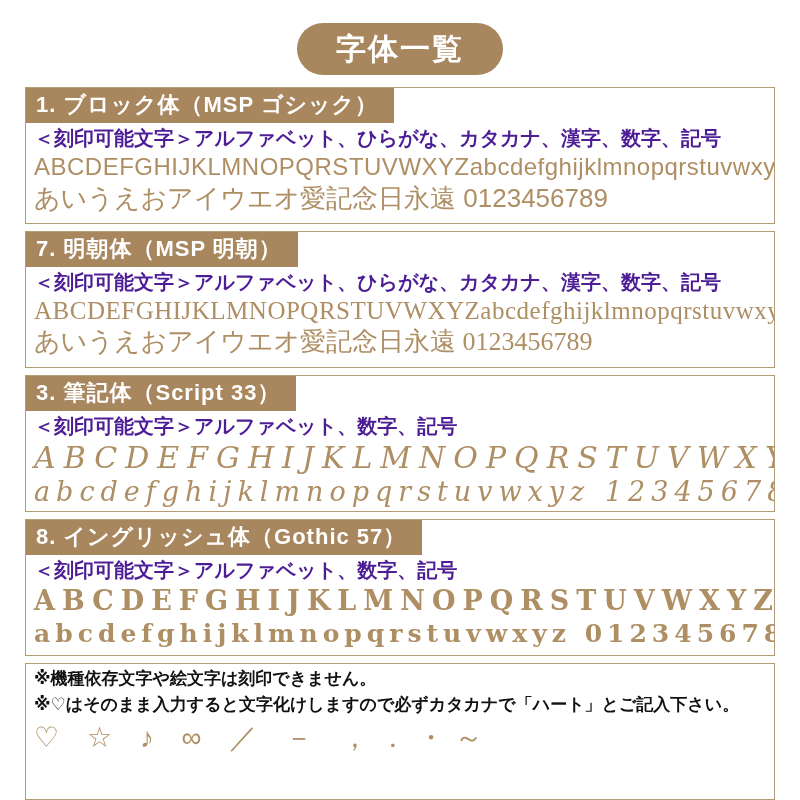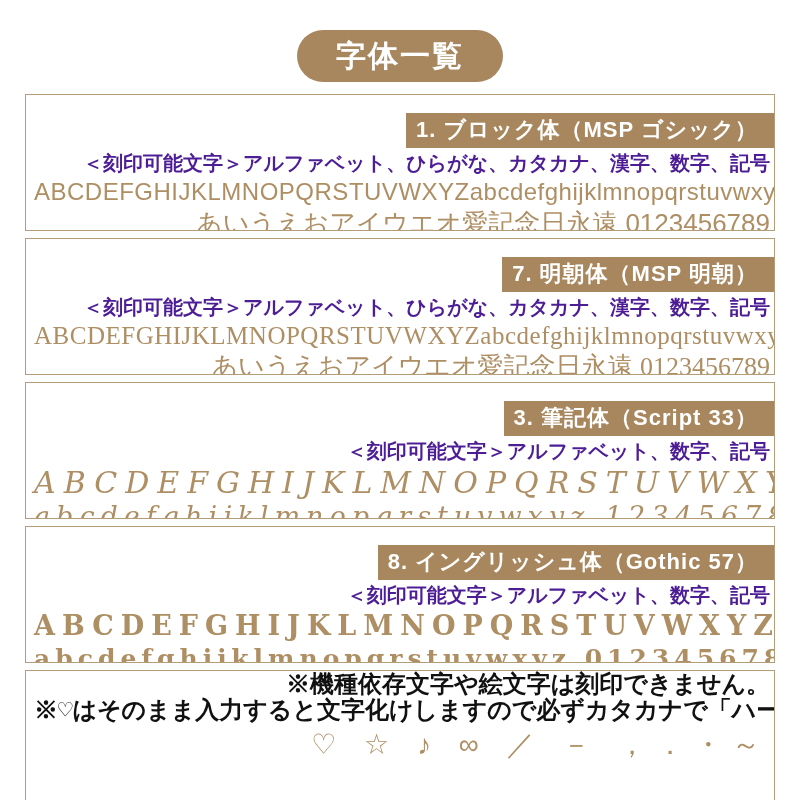--- a/index.html
+++ b/index.html
@@ -1,20 +1,20 @@
 <!DOCTYPE html>
 <html lang="ja"><head>
 <meta charset="utf-8">
 <style>
   html,body{margin:0;padding:0;background:#ffffff;}
   .page{
     width:800px;height:800px;box-sizing:border-box;
-    padding:28px 25px 0 25px;
+    padding:21px 25px 0 25px;
     font-family:"Liberation Sans","DejaVu Sans",sans-serif;
-    background:#ffffff;overflow:hidden;text-align:right;
+    background:#ffffff;overflow:hidden;
   }
   .title-pill{
     width:206px;height:52px;margin:2px auto 12px auto;
     background:#a8875e;border-radius:27px;
     color:#ffffff;font-size:30px;font-weight:bold;
     display:flex;align-items:center;justify-content:center;
     letter-spacing:2px;
   }
   .font-box{
     border:1px solid #b49c79;
@@ -22,38 +22,37 @@
     height:137px;box-sizing:border-box;
     background:#ffffff;overflow:hidden;
   }
   .sec-header{
     display:inline-block;
     background:#a8875e;color:#ffffff;
     font-size:22px;font-weight:bold;
     padding:4px 16px 5px 10px;
     line-height:26px;
     letter-spacing:1px;
-    margin-top:18px;
   }
   .sec-body{padding:2px 4px 0 8px;}
   .chars-label{
     color:#4c1d95;font-weight:bold;font-size:20px;
     line-height:27px;letter-spacing:0px;white-space:nowrap;
   }
   .sample{color:#ae8e63;white-space:nowrap;}
   .sample.gothic1{font-family:"Liberation Sans","DejaVu Sans",sans-serif;font-size:24px;line-height:30px;letter-spacing:0.5px;}
   .sample.gothic2{font-family:"Liberation Sans","DejaVu Sans",sans-serif;font-size:26px;line-height:32px;}
   .sample.mincho1{font-family:"Liberation Serif","DejaVu Serif",serif;font-size:25px;line-height:30px;letter-spacing:0.5px;}
   .sample.mincho2{font-family:"Liberation Serif","DejaVu Serif",serif;font-size:26px;line-height:32px;}
   .sample.script1{font-family:"DejaVu Serif","Liberation Serif",serif;font-style:italic;font-size:30px;line-height:36px;letter-spacing:8px;}
   .sample.script2{font-family:"DejaVu Serif","Liberation Serif",serif;font-style:italic;font-size:27px;line-height:32px;letter-spacing:6px;}
   .sample.black1{font-family:"DejaVu Serif","Liberation Serif",serif;font-weight:bold;font-size:27px;line-height:34px;letter-spacing:7px;}
   .sample.black2{font-family:"DejaVu Serif","Liberation Serif",serif;font-weight:bold;font-size:25px;line-height:32px;letter-spacing:5px;}
   .note-line{
-    color:#111111;font-weight:bold;font-size:24px;line-height:26px;white-space:nowrap;font-family:Liberation Mono, monospace;
+    color:#111111;font-weight:bold;font-size:17px;line-height:26px;white-space:nowrap;
   }
   .sample.symbols{font-size:28px;line-height:40px;letter-spacing:10px;}
 </style>
 </head>
 <body>
 
 <div class="page">
 
   <div class="title-pill">字体一覧</div>
 

